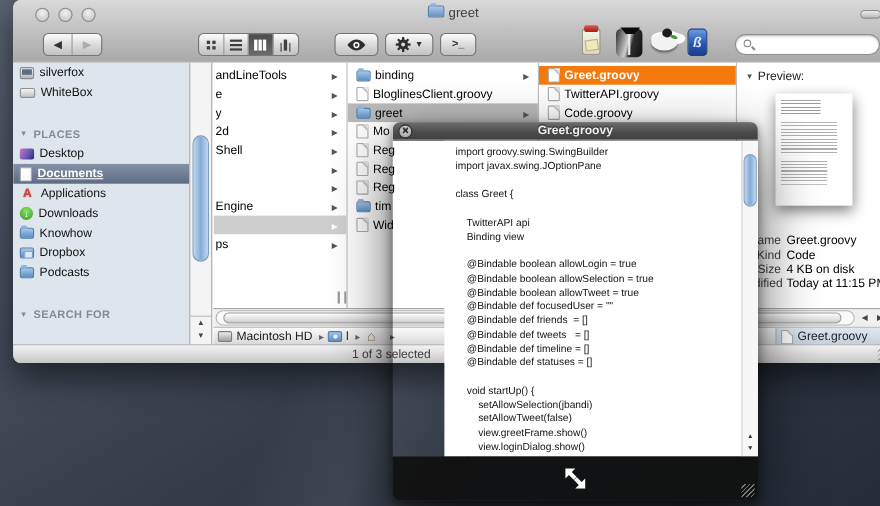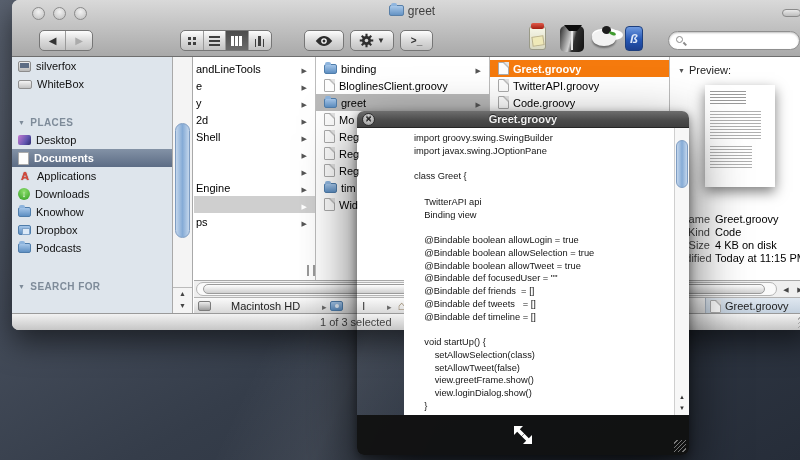--- a/index.html
+++ b/index.html
@@ -64,21 +64,21 @@
   .mag{position:absolute;left:7px;top:4px;width:7px;height:7px;border:1.5px solid #8a8a8a;border-radius:50%;}
   .mag::after{content:"";position:absolute;left:6px;top:6px;width:4px;height:1.5px;background:#8a8a8a;transform:rotate(45deg);}
 
   
   .main{position:absolute;left:0;top:57px;right:0;height:256px;background:#fff;}
   .sidebar{position:absolute;left:0;top:0;width:160px;height:256px;background:#dee5ec;overflow:hidden;}
   .side-row{height:18px;display:flex;align-items:center;padding:0 6px;font-size:11px;color:#111;gap:5px;}
   .side-row .tri{display:none;}
   .side-row.hdr{margin-top:20px;font-size:10px;font-weight:bold;color:#7e8b99;letter-spacing:.4px;}
   .side-row.hdr .tri{display:inline-block;font-size:7px;color:#7e8b99;}
-  .side-row.sel{background:linear-gradient(#8392a6,#5c6c85);color:#fff;font-weight:bold;}
+  .side-row.sel{background:linear-gradient(#8392a6,#5c6c85);color:#fff;font-weight:bold;text-decoration:underline;}
   .sicon{width:14px;height:14px;display:inline-flex;align-items:center;justify-content:center;flex:none;}
 
   .sscroll{position:absolute;left:160px;top:0;width:21px;height:256px;background:#f4f4f4;
     border-left:1px solid #a9a9a9;border-right:1px solid #a9a9a9;}
   .sthumb{position:absolute;left:2px;width:15px;border-radius:8px;border:1px solid #7d9cc2;
     background:linear-gradient(90deg,#c3d6ec,#85abd6 50%,#c3d6ec);}
   .sarrows{position:absolute;bottom:1px;left:0;right:0;border-top:1px solid #bbb;}
   .sarr{height:12px;text-align:center;font-size:7px;color:#444;line-height:12px;}
 
   .cols{position:absolute;left:182px;top:0;right:3px;height:223px;background:#fff;display:flex;overflow:hidden;}
@@ -134,21 +134,21 @@
 
   
   .hscroll{position:absolute;left:182px;top:223px;right:3px;height:17px;background:#efefef;border-top:1px solid #a8a8a8;}
   .htrack{position:absolute;inset:1px 32px 1px 2px;border:1px solid #b5b5b5;border-radius:8px;background:#fafafa;}
   .hthumb{position:absolute;left:6px;top:1px;bottom:1px;width:562px;border-radius:7px;border:1px solid #9a9a9a;
     background:linear-gradient(#fefefe,#cfcfcf);}
   .harrows{position:absolute;right:2px;top:2px;display:flex;}
   .harr{width:14px;height:13px;text-align:center;font-size:7px;color:#444;line-height:13px;}
   .pathbar{position:absolute;left:182px;top:240px;right:3px;height:16px;background:linear-gradient(#fafafa,#d9d9d9);
     border-top:1px solid #b3b3b3;display:flex;align-items:center;font-size:11px;color:#222;padding-left:4px;overflow:hidden;}
-  .path-item{display:flex;align-items:center;gap:20px;margin-right:3px;}
+  .path-item{display:flex;align-items:center;gap:4px;margin-right:3px;}
   .psep::before{content:"▸";font-size:9px;color:#666;margin-left:2px;}
   .path-cur{position:absolute;right:0px;top:0px;height:16px;width:104px;background:linear-gradient(#dfe7f0,#c2cfdd);
     display:flex;align-items:center;gap:4px;padding-left:4px;font-size:11px;border-left:1px solid #aab6c4;}
   .statusbar{position:absolute;left:0;top:313px;width:800px;height:17px;border-radius:0 0 7px 7px;
     background:linear-gradient(#f2f2f2,#c6c6c6);border-top:1px solid #9a9a9a;font-size:11px;color:#3f3f3f;}
   .status-text{position:absolute;left:308px;top:2px;white-space:nowrap;}
   .grip{position:absolute;right:2px;bottom:2px;width:12px;height:12px;
     background:repeating-linear-gradient(135deg,transparent 0 2px,#9a9a9a 2px 3px);opacity:.8;}
 
   
@@ -578,26 +578,27 @@
           <div class="code-line">    @Bindable boolean allowTweet = true</div>
 
           <div class="code-line">    @Bindable def focusedUser = ""</div>
 
           <div class="code-line">    @Bindable def friends  = []</div>
 
           <div class="code-line">    @Bindable def tweets   = []</div>
 
           <div class="code-line">    @Bindable def timeline = []</div>
 
+          <div class="code-line">    @Bindable def statuses = []</div>
 
           <div class="code-line"></div>
 
           <div class="code-line">    void startUp() {</div>
 
-          <div class="code-line">        setAllowSelection(class)</div>
+          <div class="code-line">        setAllowSelection(jbandi)</div>
 
           <div class="code-line">        setAllowTweet(false)</div>
 
           <div class="code-line">        view.greetFrame.show()</div>
 
           <div class="code-line">        view.loginDialog.show()</div>
 
           <div class="code-line">    }</div>
 
       </div>

